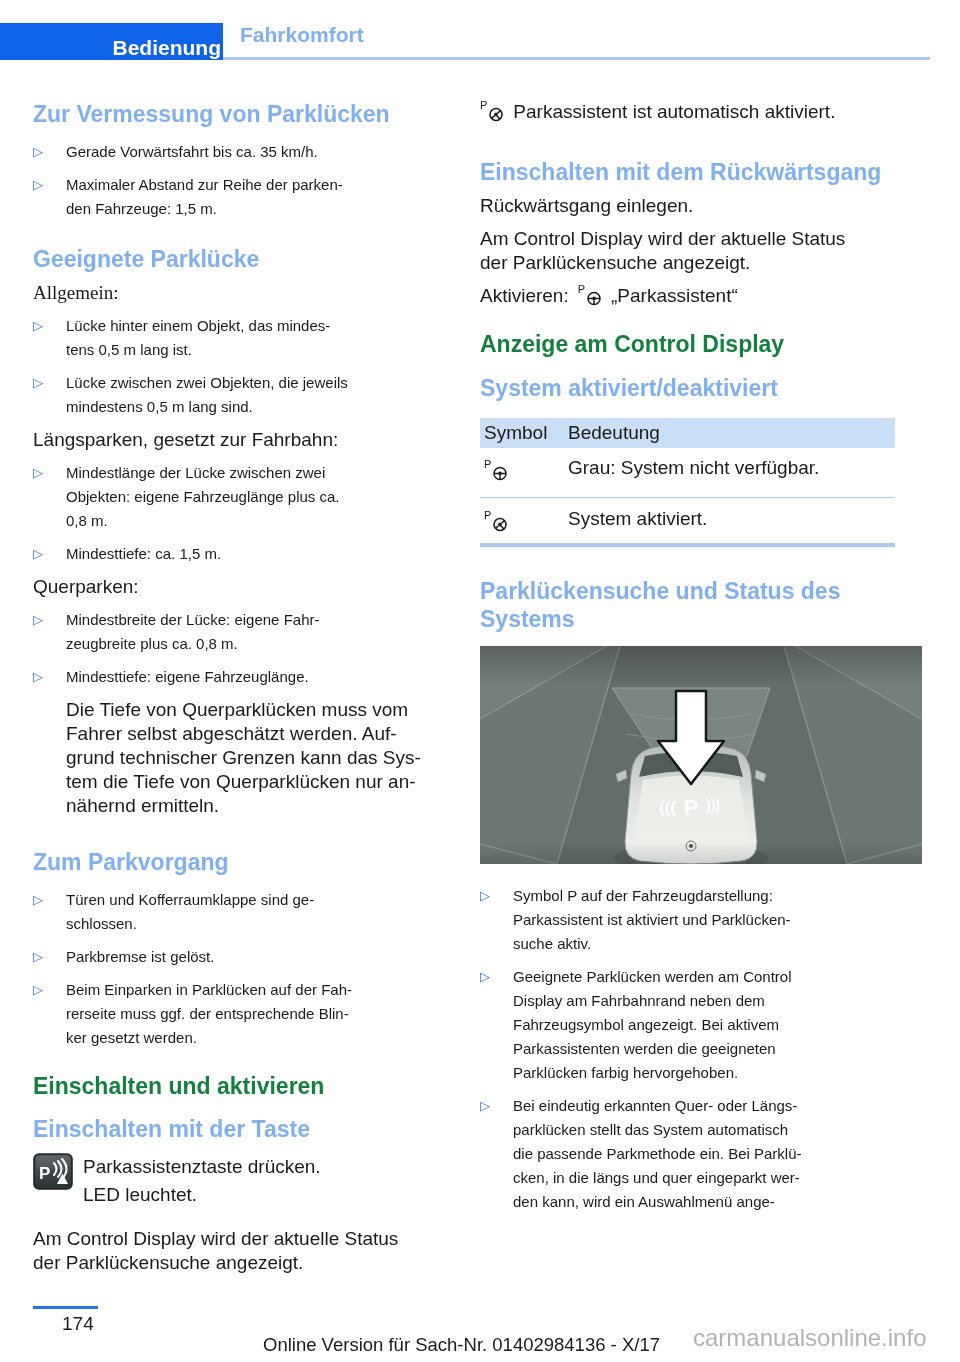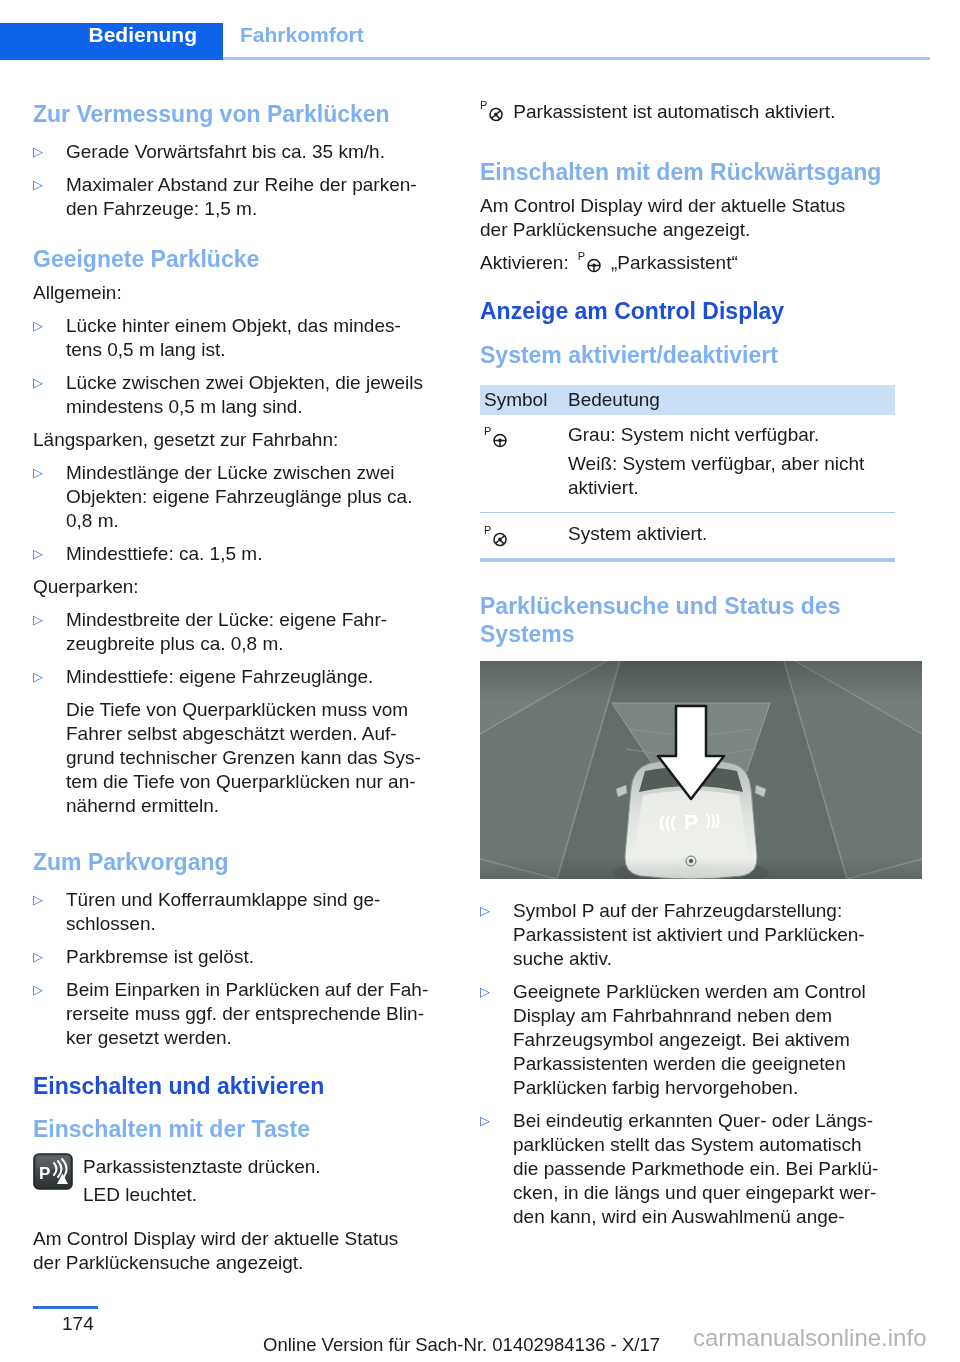--- a/index.html
+++ b/index.html
@@ -1,37 +1,37 @@
 <!DOCTYPE html>
 <html lang="de"><head>
 <meta charset="utf-8">
 <style>
   html,body{margin:0;padding:0;background:#ffffff;}
   #page{position:relative;width:960px;height:1362px;background:#ffffff;
         font-family:"Liberation Sans",sans-serif;color:#1b1b1b;overflow:hidden;}
 
   
   .tabbox{position:absolute;left:0;top:23px;width:223px;height:37px;background:#0f63e8;
-          color:#ffffff;font-size:21px;font-weight:700;display:flex;align-items:flex-start;
-          justify-content:flex-end;padding-right:26px;box-sizing:border-box;}
+          color:#ffffff;font-size:21px;font-weight:700;display:flex;align-items:flex-end;
+          justify-content:flex-end;padding-right:2px;box-sizing:border-box;}
   .tab2{position:absolute;left:240px;top:23px;height:37px;display:flex;
         color:#7fb0f0;font-size:21px;font-weight:700;}
   .tabline{position:absolute;left:223px;top:57px;width:707px;height:3px;background:#a5c8f2;}
 
   
   .col{position:absolute;top:100px;}
   .col.left{left:33px;width:420px;}
   .col.right{left:480px;width:430px;}
 
-  h2{font-size:23px;line-height:28px;color:#1d4ed8;margin:0;font-weight:700;white-space:pre;}
+  h2{font-size:23px;line-height:28px;color:#15803d;margin:0;font-weight:700;white-space:pre;}
   h3{font-size:23px;line-height:28px;color:#7fb0f0;margin:0;font-weight:700;white-space:pre;}
   .para{font-size:19px;line-height:24px;margin:0;white-space:pre;}
   .bullet{display:flex;margin:0 0 9px 0;}
   .marker{flex:0 0 33px;font-size:13px;line-height:24px;color:#2e6fe8;}
-  .btext{font-size:19px;line-height:24px;white-space:pre;}
+  .btext{font-size:15px;line-height:24px;white-space:pre;}
   .indentp{margin-left:33px;}
   .flexline{display:flex;align-items:center;gap:9px;white-space:pre;}
 
   .pwheel{display:inline-flex;align-items:flex-start;}
   .supP{font-size:11px;line-height:11px;position:relative;top:-2px;margin-right:1px;}
   .pwheel svg{margin-top:4px;}
 
   .btnblock{position:relative;margin:10px 0 0 0;min-height:58px;}
   .btnblock .parkbtn{position:absolute;left:0;top:0;}
   .btnblock .para{margin-left:50px;line-height:28px;}
@@ -75,21 +75,21 @@
       <span class="marker">▷</span>
       <span class="btext">Gerade Vorwärtsfahrt bis ca. 35 km/h.</span>
     </div>
     <div class="bullet">
       <span class="marker">▷</span>
       <span class="btext">Maximaler Abstand zur Reihe der parken-
 den Fahrzeuge: 1,5 m.</span>
     </div>
 
     <h3 style="margin:24px 0 8px 0;">Geeignete Parklücke</h3>
-    <p class="para" style="margin:0 0 9px 0;">Allgemein:</p>
+    <p class="para" style="margin:0 0 9px 0;font-family:Liberation Serif, serif;">Allgemein:</p>
 
     <div class="bullet">
       <span class="marker">▷</span>
       <span class="btext">Lücke hinter einem Objekt, das mindes-
 tens 0,5 m lang ist.</span>
     </div>
     <div class="bullet">
       <span class="marker">▷</span>
       <span class="btext">Lücke zwischen zwei Objekten, die jeweils
 mindestens 0,5 m lang sind.</span>
@@ -177,20 +177,21 @@
       <span class="pwheel"><span class="supP">P</span><svg width="16" height="16" viewBox="0 0 16 16">
             <g transform="rotate(-40 8 8.5)">
               <circle cx="8" cy="8.5" r="6" fill="none" stroke="#16181a" stroke-width="1.5"></circle>
               <circle cx="8" cy="8.5" r="1.9" fill="#16181a"></circle>
               <path d="M2 8.5 H6.1 M9.9 8.5 H14 M8 10.4 V14.5" stroke="#16181a" stroke-width="1.5" fill="none"></path>
             </g>
           </svg></span><span>Parkassistent ist automatisch aktiviert.</span>
     </p>
 
     <h3 style="margin:34px 0 8px 0;">Einschalten mit dem Rückwärtsgang</h3>
+    <p class="para" style="margin:0 0 9px 0;">Rückwärtsgang einlegen.</p>
     <p class="para" style="margin:0 0 9px 0;">Am Control Display wird der aktuelle Status
 der Parklückensuche angezeigt.</p>
 
     <p class="para flexline">
       <span>Aktivieren:</span><span class="pwheel"><span class="supP">P</span><svg width="16" height="16" viewBox="0 0 16 16">
             <circle cx="8" cy="8.5" r="6" fill="none" stroke="#16181a" stroke-width="1.5"></circle>
             <circle cx="8" cy="8.5" r="1.9" fill="#16181a"></circle>
             <path d="M2 8.5 H6.1 M9.9 8.5 H14 M8 10.4 V14.5" stroke="#16181a" stroke-width="1.5" fill="none"></path>
           </svg></span><span>„Parkassistent“</span>
     </p>
@@ -209,22 +210,20 @@
               <span class="supP">P</span>
               <svg width="16" height="16" viewBox="0 0 16 16">
                 <circle cx="8" cy="8.5" r="6" fill="none" stroke="#16181a" stroke-width="1.5"></circle>
                 <circle cx="8" cy="8.5" r="1.9" fill="#16181a"></circle>
                 <path d="M2 8.5 H6.1 M9.9 8.5 H14 M8 10.4 V14.5" stroke="#16181a" stroke-width="1.5" fill="none"></path>
               </svg>
             </span>
         </div>
         <div class="c2">
           <p class="para" style="margin:0 0 5px 0;">Grau: System nicht verfügbar.</p>
-          <p class="para">Weiß: System verfügbar, aber nicht
-aktiviert.</p>
         </div>
       </div>
       <div class="tbl-row">
         <div class="c1">
           <span class="pwheel">
               <span class="supP">P</span>
               <svg width="16" height="16" viewBox="0 0 16 16">
                 <g transform="rotate(-40 8 8.5)">
                   <circle cx="8" cy="8.5" r="6" fill="none" stroke="#16181a" stroke-width="1.5"></circle>
                   <circle cx="8" cy="8.5" r="1.9" fill="#16181a"></circle>

